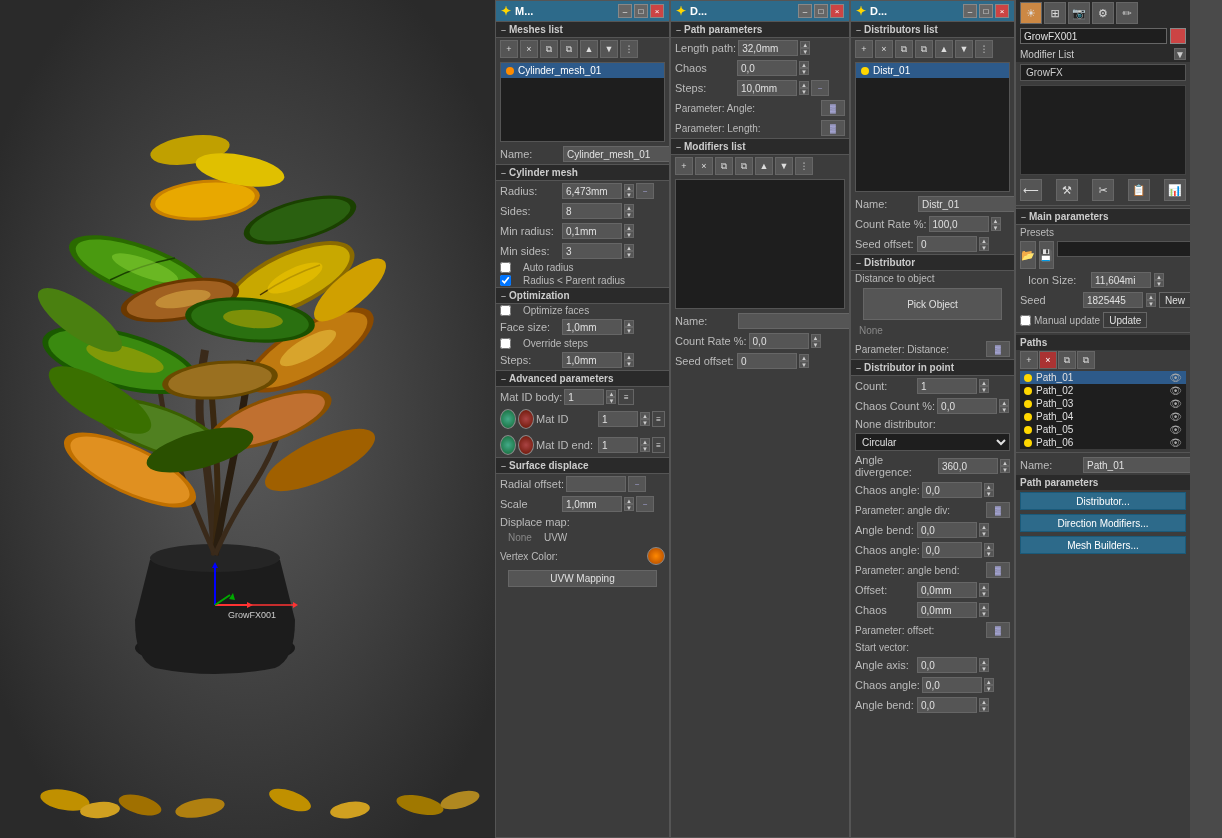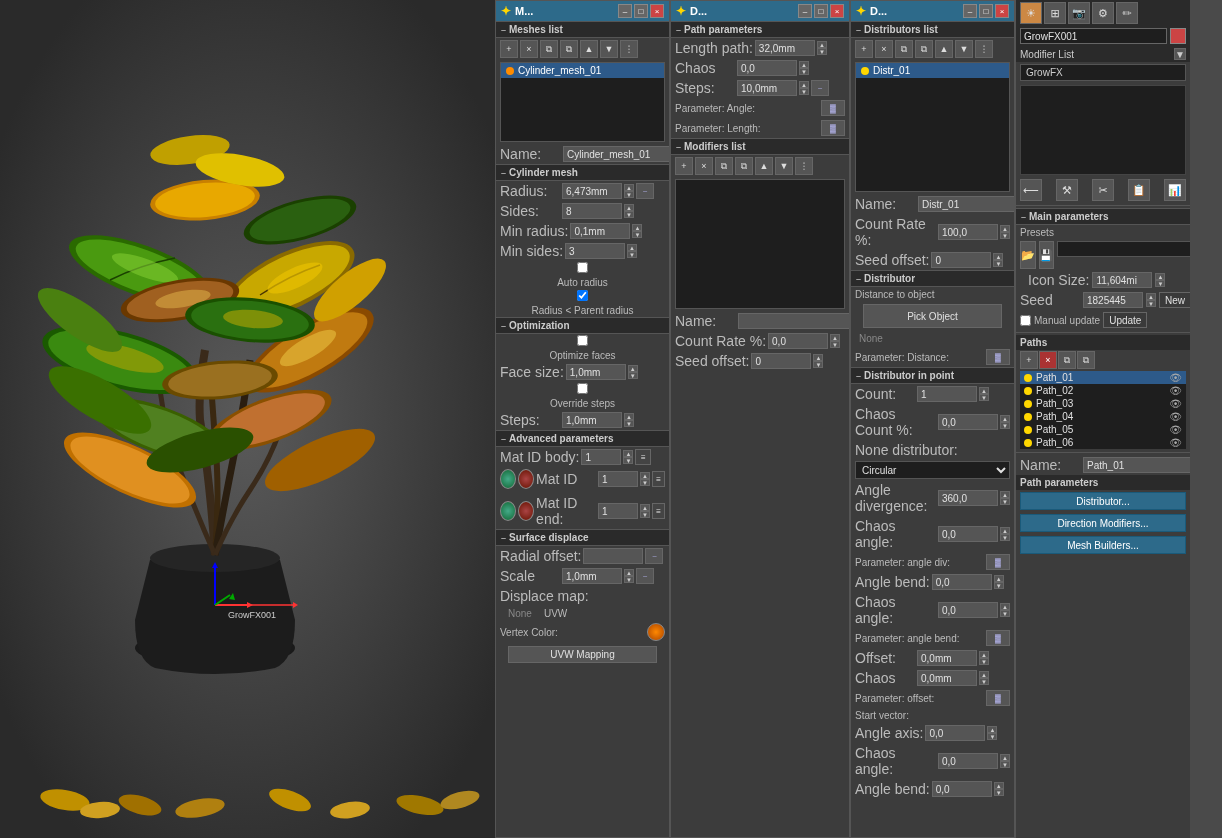--- a/index.html
+++ b/index.html
@@ -158,21 +158,21 @@
 
     .field-row {
       display: flex;
       align-items: center;
       padding: 2px 4px;
       gap: 2px;
       flex-shrink: 0;
     }
     .field-label {
       color: #bbb;
-      font-size: 14px;
+      font-size: 11px;
       min-width: 60px;
     }
     .field-label-wide {
       color: #bbb;
       font-size: 10px;
       flex: 1;
     }
     .num-input {
       background: #555;
       border: 1px solid #666;
@@ -223,24 +223,23 @@
 
     .separator {
       height: 1px;
       background: #555;
       margin: 2px 0;
     }
 
     .checkbox-row {
       display: flex;
       align-items: center;
-      gap: 4px;
+      gap: 12px;
       padding: 1px 4px;
       flex-shrink: 0;
-      flex-direction: column;
     }
     .chk { width: 11px; height: 11px; cursor: pointer; }
     .chk-label { font-size: 10px; color: #bbb; }
 
     .name-row {
       display: flex;
       align-items: center;
       padding: 2px 4px;
       gap: 3px;
       flex-shrink: 0;
@@ -445,21 +444,21 @@
     ::-webkit-scrollbar-track { background: #2a2a2a; }
     ::-webkit-scrollbar-thumb { background: #555; border: 1px solid #666; }
 
     .pick-btn {
       background: #555;
       border: 1px solid #666;
       color: #e0e0e0;
       font-size: 10px;
       padding: 1px 5px;
       cursor: pointer;
-      height: 24px;
+      height: 32px;
       margin: 1px 4px;
     }
     .none-label {
       color: #888;
       font-size: 10px;
       padding: 1px 4px;
     }
 
     .dropdown-select {
       background: #1e1e1e;

